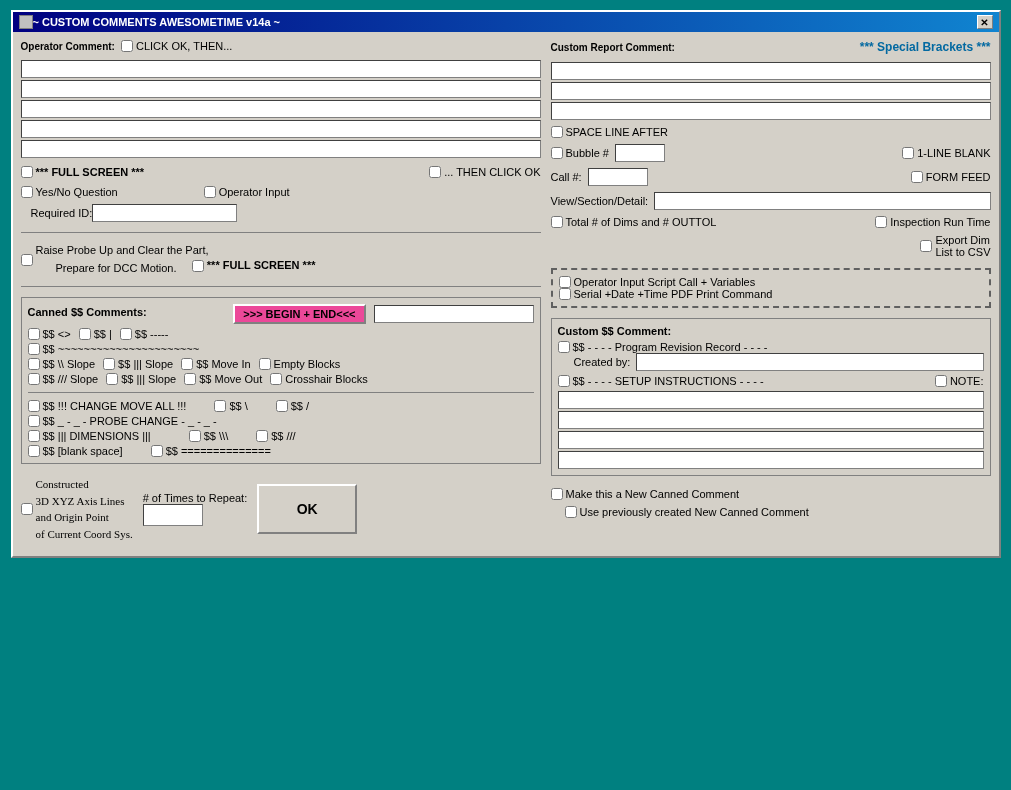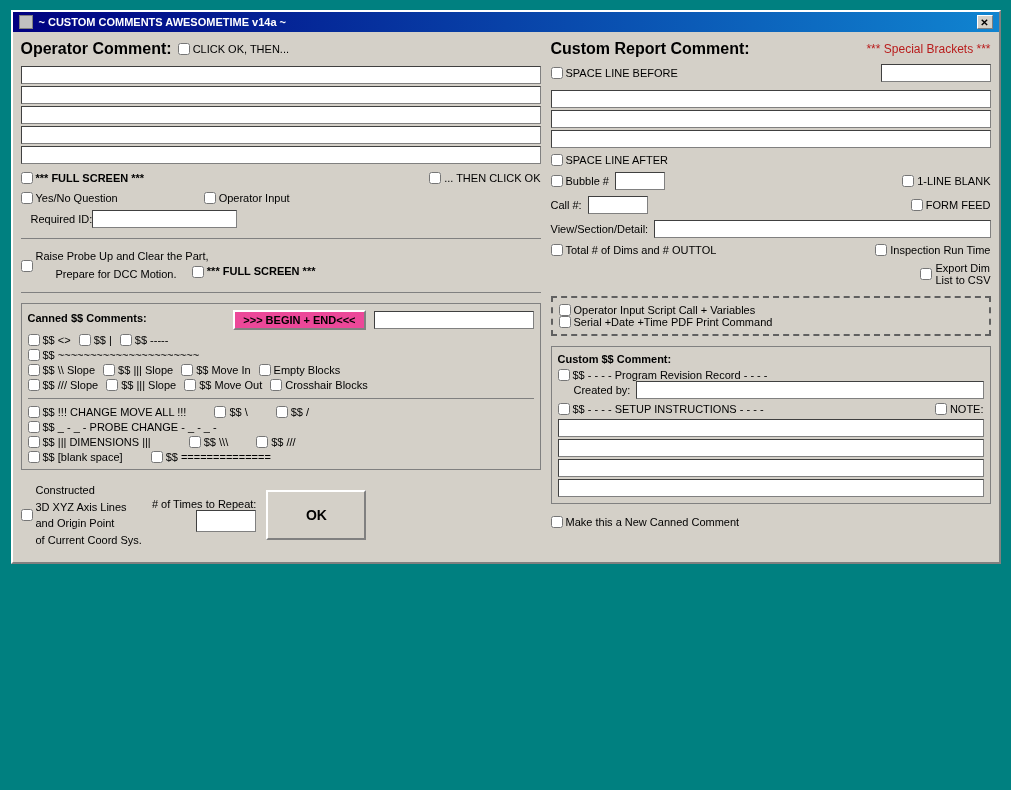--- a/index.html
+++ b/index.html
@@ -26,21 +26,20 @@
       padding: 3px 6px;
       display: flex;
       align-items: center;
       justify-content: space-between;
       font-size: 11px;
       font-weight: bold;
     }
     .title-bar-left {
       display: flex;
       align-items: center;
-      gap: 6px;
     }
     .title-icon {
       width: 14px;
       height: 14px;
       background: #c0c0c0;
       border: 1px solid #808080;
       display: inline-block;
     }
     .close-btn {
       background: #d4d0c8;
@@ -69,21 +68,21 @@
       gap: 6px;
     }
     .right-panel {
       width: 440px;
       display: flex;
       flex-direction: column;
       gap: 6px;
     }
     .section-label {
       font-weight: bold;
-      font-size: 16px;
+      font-size: 10px;
       color: #000;
     }
     .text-input {
       background: white;
       border: 1px solid #808080;
       border-top-color: #404040;
       border-left-color: #404040;
       height: 18px;
       width: 100%;
       padding: 1px 2px;
@@ -191,37 +190,37 @@
       border-left-color: #ffffff;
       width: 100px;
       height: 50px;
       font-size: 14px;
       font-weight: bold;
       cursor: pointer;
     }
     .repeat-section {
       display: flex;
       flex-direction: column;
-      align-items: flex-end;
+      align-items: flex-start;
       gap: 0;
     }
     .repeat-input {
       background: white;
       border: 1px solid #808080;
       border-top-color: #404040;
       border-left-color: #404040;
       height: 22px;
       width: 60px;
       text-align: center;
       font-size: 11px;
     }
     .special-brackets {
-      font-weight: normal;
+      font-weight: bold;
       font-size: 12px;
-      color: #b91c1c;
+      color: #0369a1;
     }
     .dashed-border {
       border: 2px dashed #606060;
       padding: 6px;
       margin: 4px 0;
     }
     .custom-ss-box {
       border: 1px solid #808080;
       padding: 6px;
     }
@@ -231,20 +230,21 @@
       gap: 2px;
       margin-top: 4px;
     }
     .raise-probe-text {
       font-size: 11px;
       line-height: 1.4;
     }
     .multiline-text {
       font-size: 11px;
       line-height: 1.5;
+      font-family: Liberation Serif, serif;
     }
     .required-id-row {
       display: flex;
       align-items: center;
       gap: 0;
       margin-left: 10px;
     }
     .special-input {
       background: white;
       border: 1px solid #808080;
@@ -507,27 +507,20 @@
 
     </div>
 
     <div class="right-panel">
 
       <div class="row" style="justify-content:space-between">
         <span class="section-label">Custom Report Comment:</span>
         <span class="section-label special-brackets">*** Special Brackets ***</span>
       </div>
 
-      <div class="row">
-        <label class="checkbox-label">
-          <input type="checkbox" style="">
-          <span>SPACE LINE BEFORE</span>
-        </label>
-        <input type="text" class="text-input-sm" style="margin-left: auto; width: 110px;">
-      </div>
 
       <div class="operator-inputs">
         <input type="text" class="text-input" style="">
         <input type="text" class="text-input" style="">
         <input type="text" class="text-input" style="">
       </div>
 
       <div class="row">
         <label class="checkbox-label">
           <input type="checkbox" style="">
@@ -628,17 +621,23 @@
           <input type="text" class="text-input" style="">
         </div>
       </div>
 
       <div class="row" style="margin-top:6px">
         <label class="checkbox-label">
           <input type="checkbox" style="">
           <span>Make this a New Canned Comment</span>
         </label>
       </div>
+      <div class="row">
+        <label class="checkbox-label" style="margin-left:14px">
+          <input type="checkbox" style="">
+          <span>Use previously created New Canned Comment</span>
+        </label>
+      </div>
 
     </div>
 
   </div>
 </div>
 
 </body></html>

